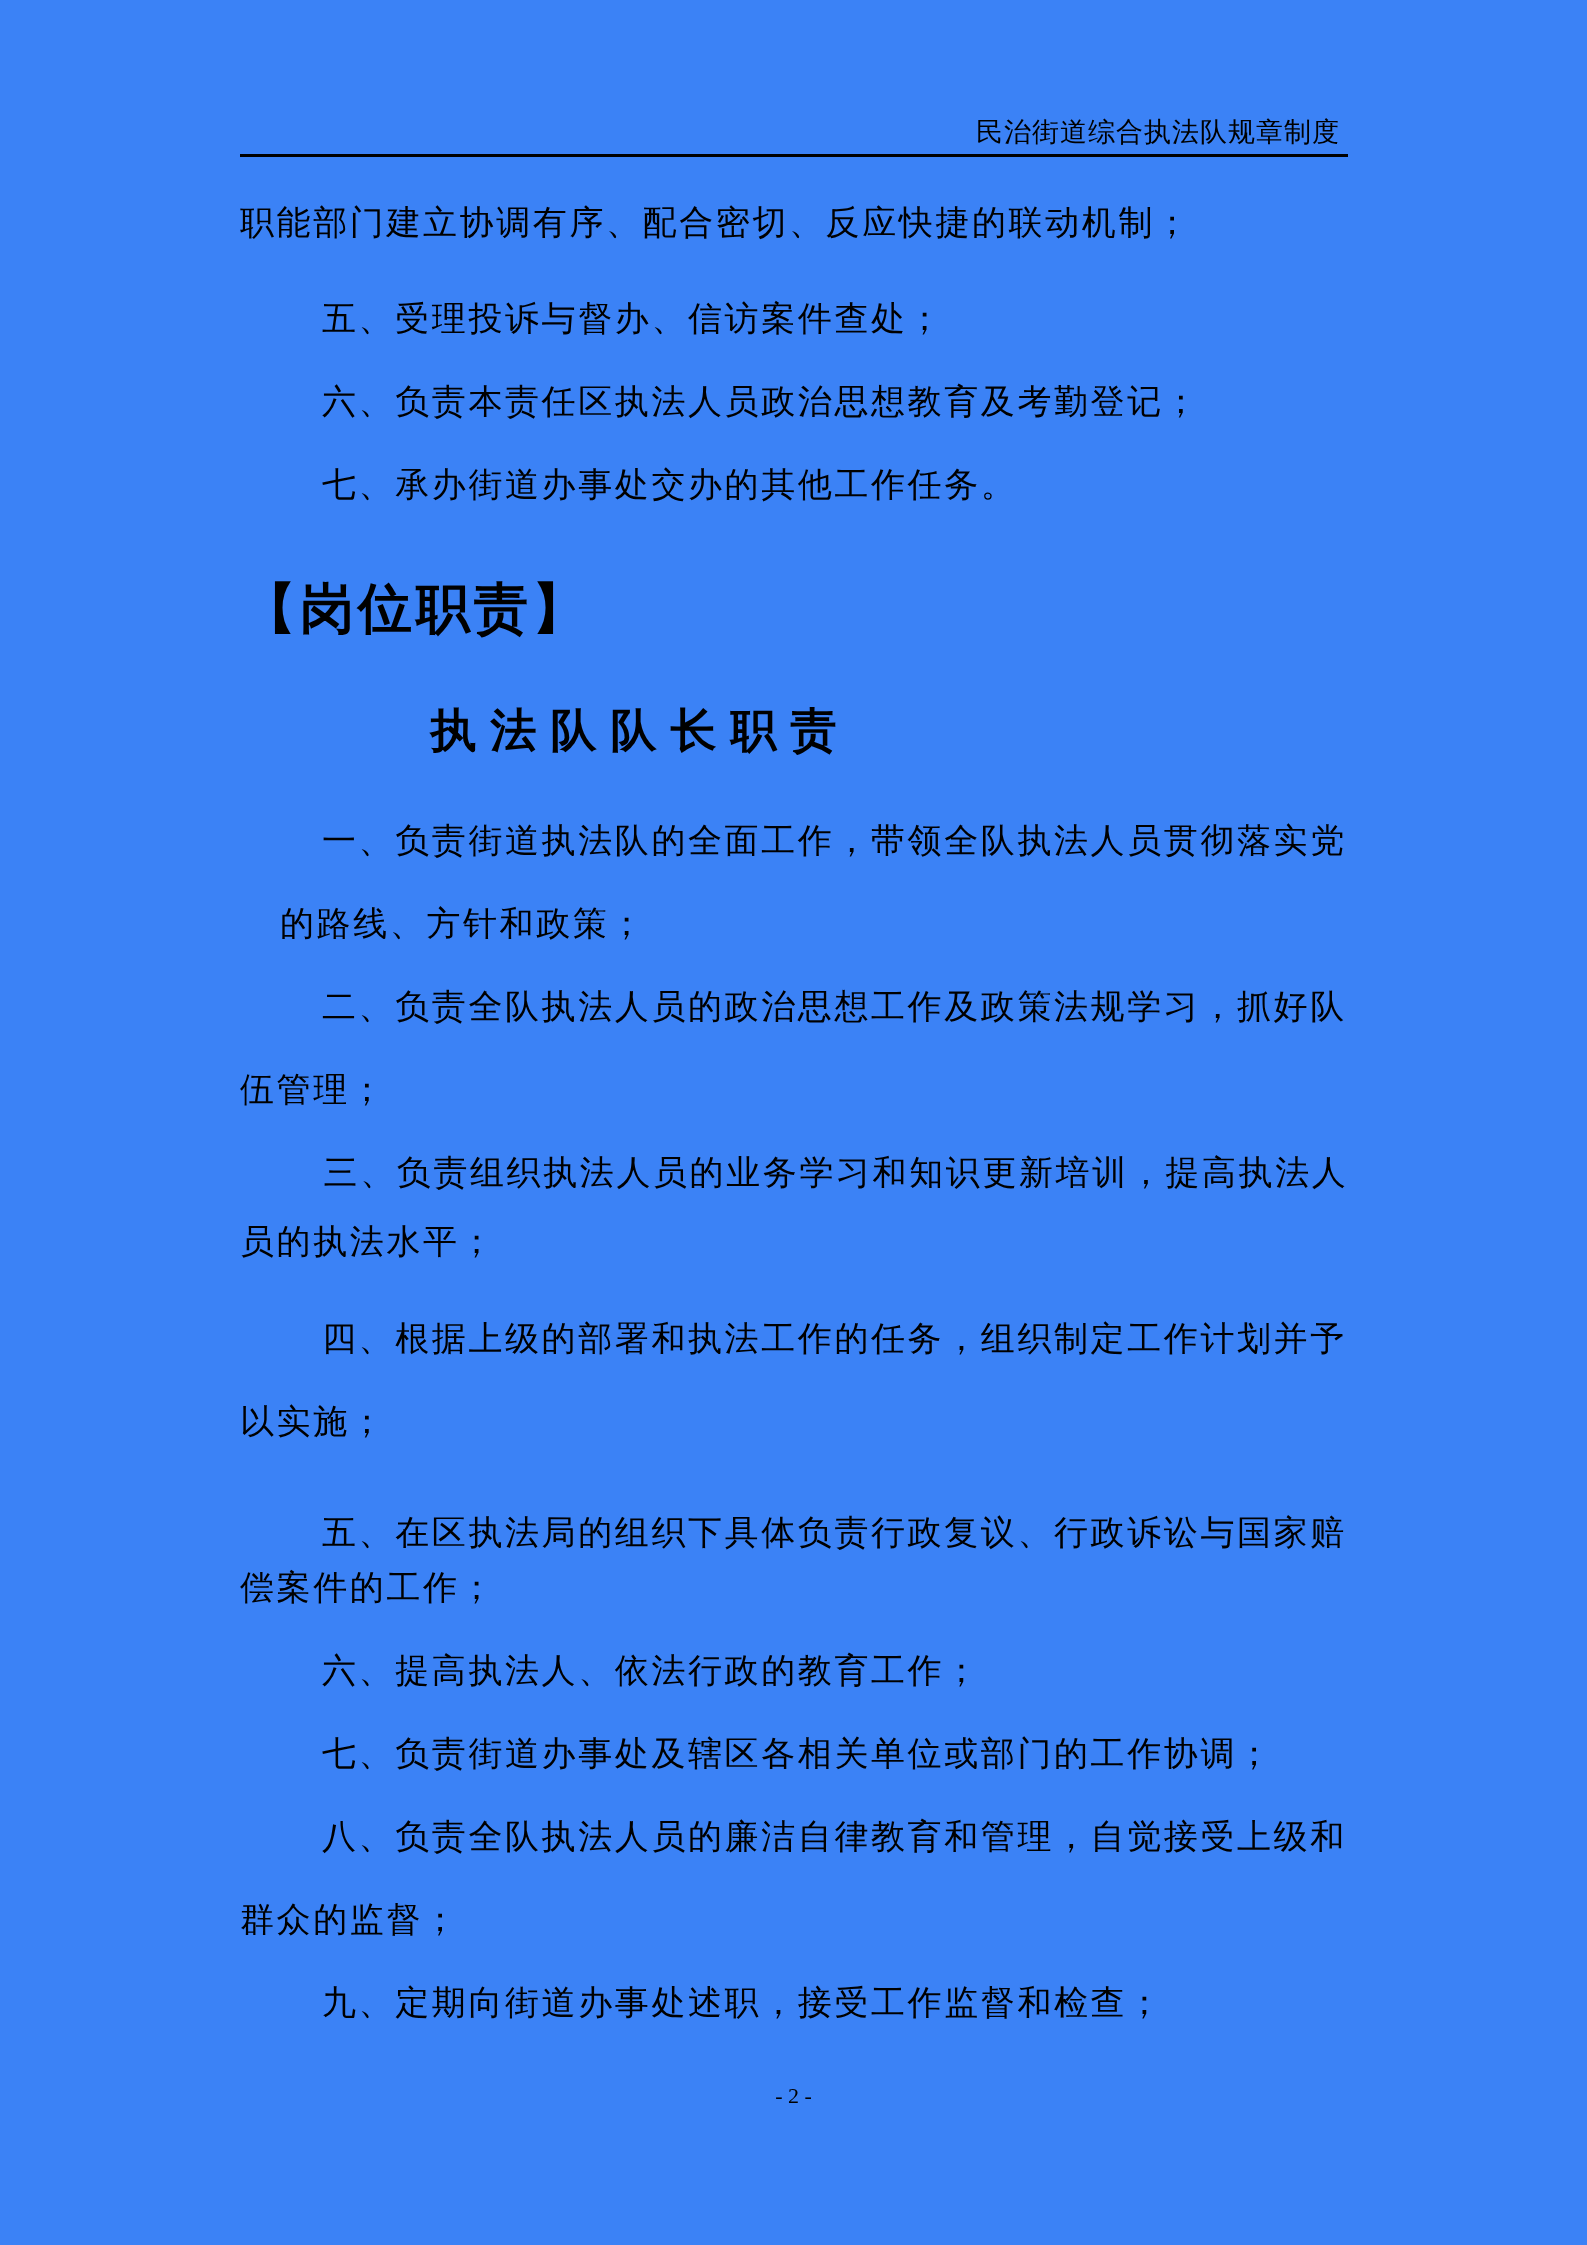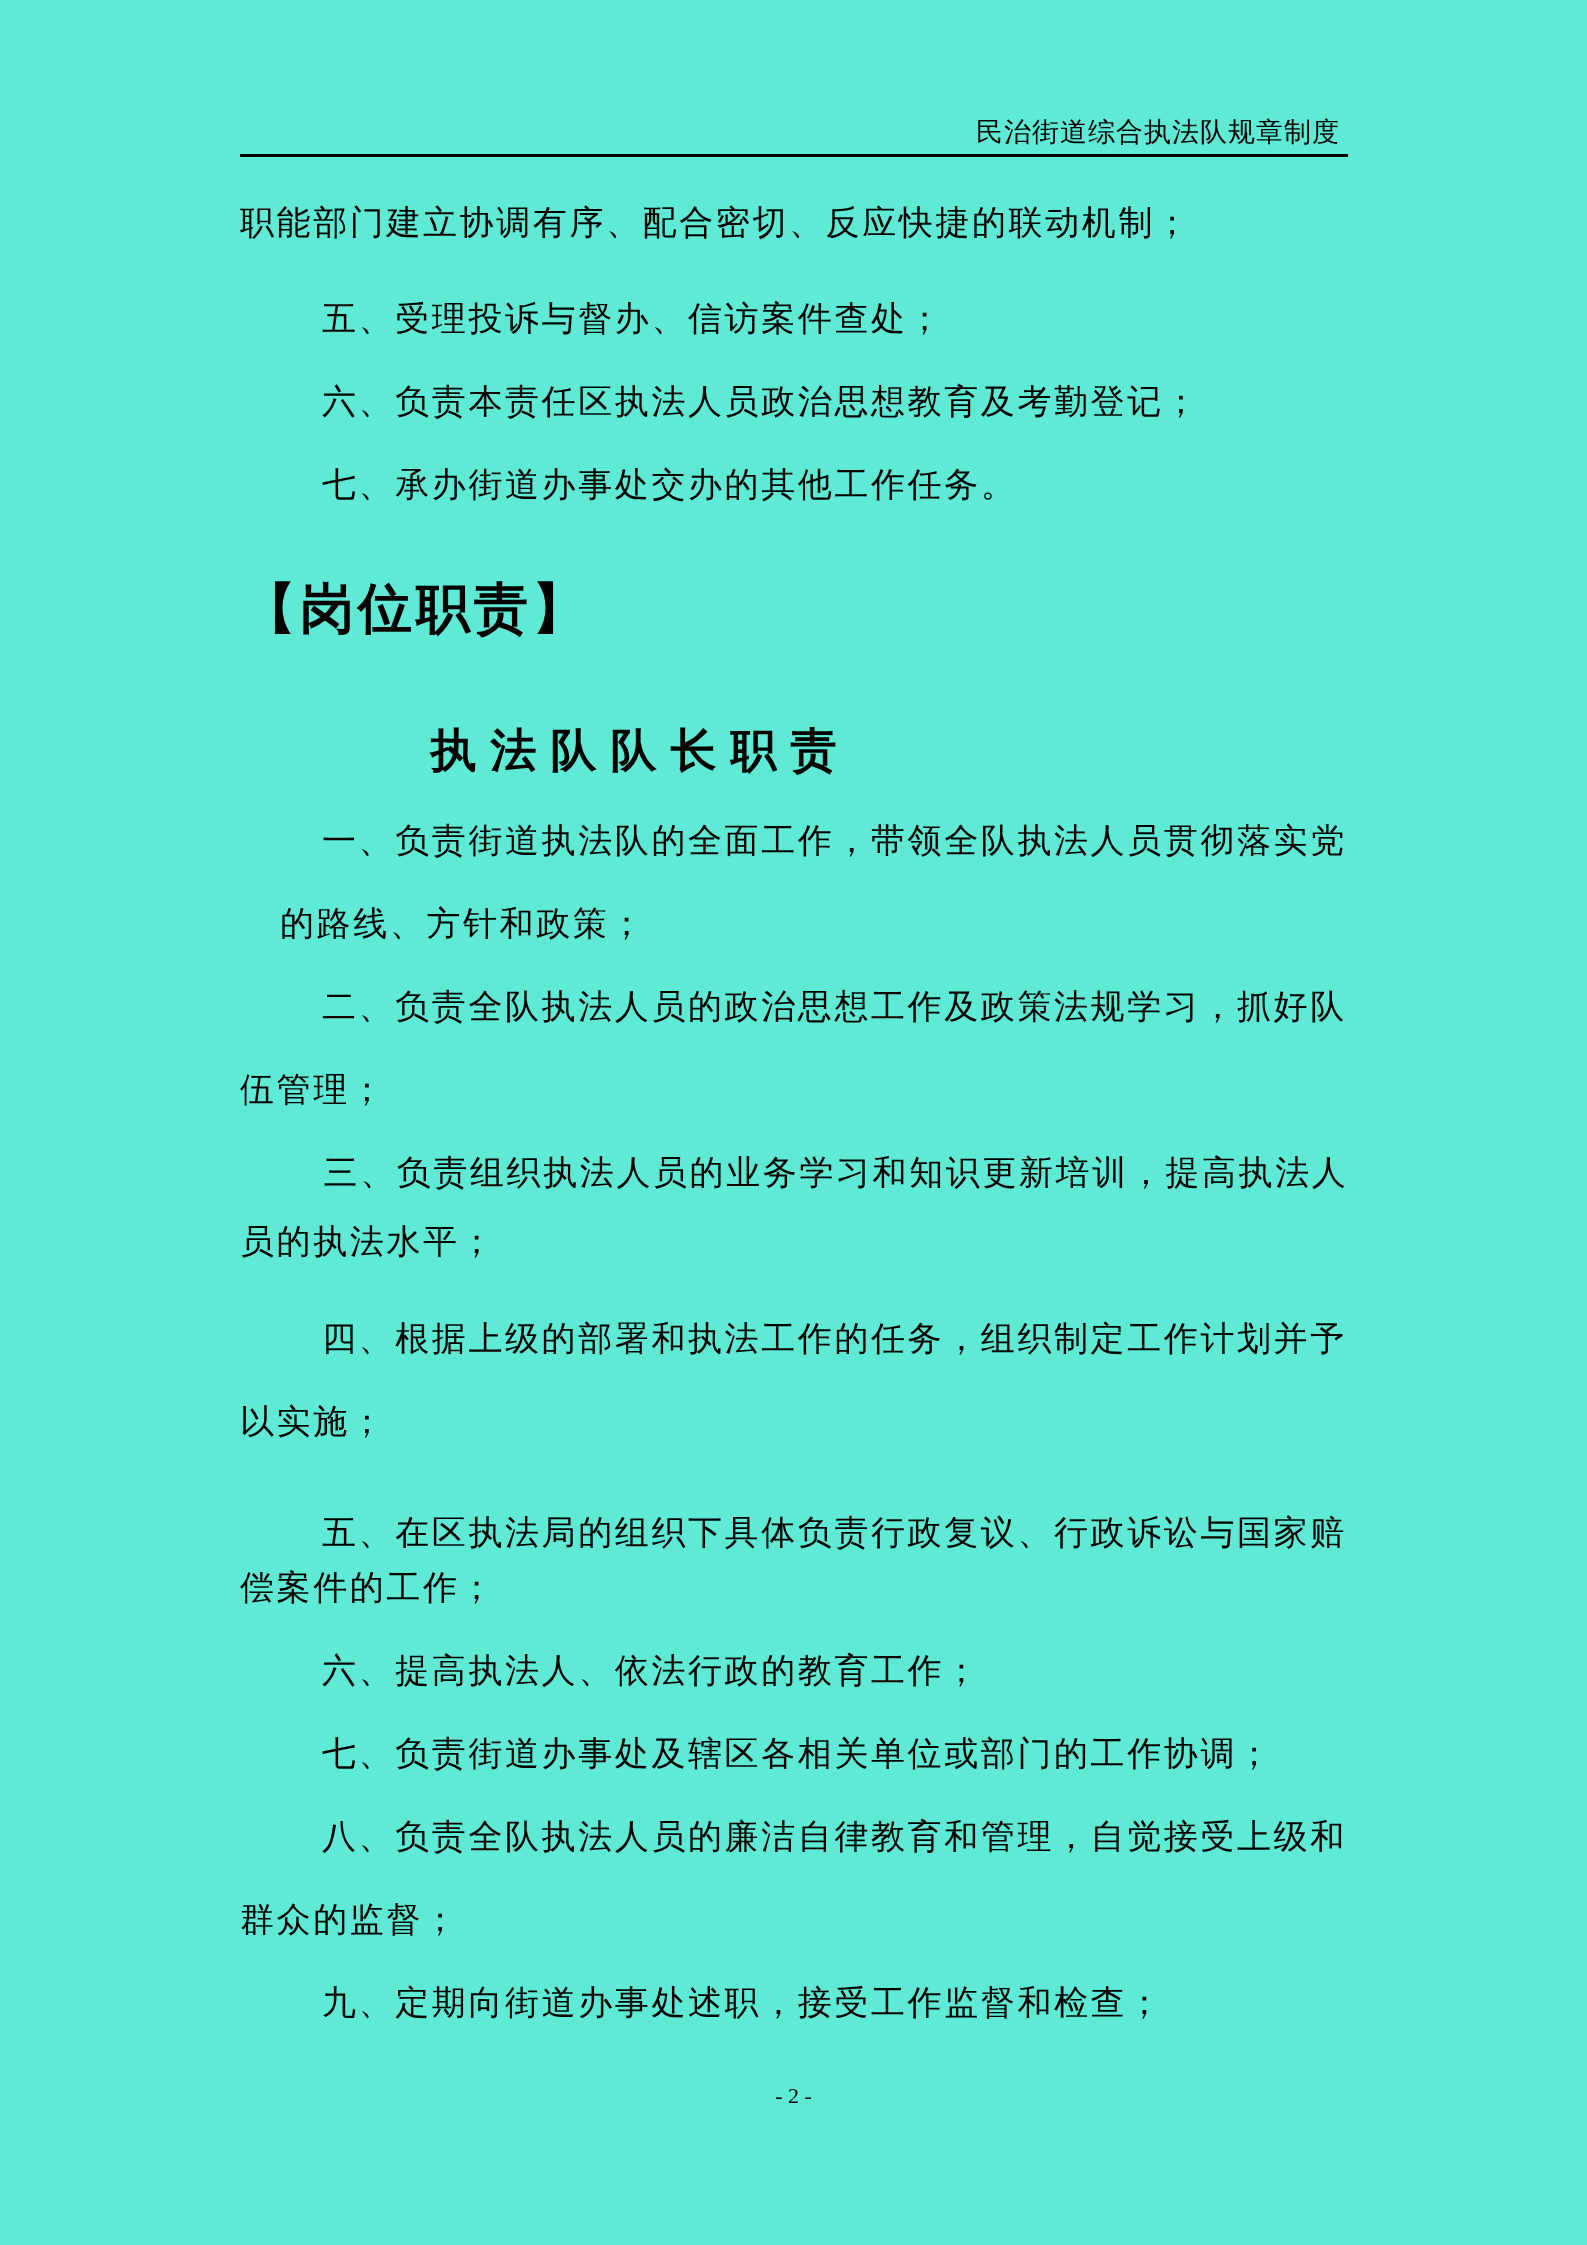--- a/index.html
+++ b/index.html
@@ -13,21 +13,21 @@
       position: relative;
       overflow: hidden;
       color: #000000;
       font-family: "DejaVu Serif", "Liberation Serif", serif;
     }
     .page {
       position: absolute;
       left: 0; top: 0;
       width: 1587px;
       height: 2245px;
-      background: #5eead4;
+      background: #3b82f6;
     }
     .header {
       position: absolute;
       left: 240px;
       top: 108px;
       width: 1108px;
       height: 46px;
       border-bottom: 3px solid #000;
     }
     .header-title {
@@ -57,21 +57,21 @@
       line-height: 64px;
       font-weight: bold;
       white-space: nowrap;
       letter-spacing: 4px;
       font-family: Liberation Serif, serif;
     }
     .doc-title {
       position: absolute;
       left: 0;
       width: 1281px;
-      top: 720px;
+      top: 700px;
       text-align: center;
       font-size: 46px;
       line-height: 60px;
       font-weight: bold;
       letter-spacing: 14px;
       white-space: nowrap;
       font-family: "DejaVu Sans", "Liberation Sans", sans-serif;
     }
     .page-number {
       position: absolute;

